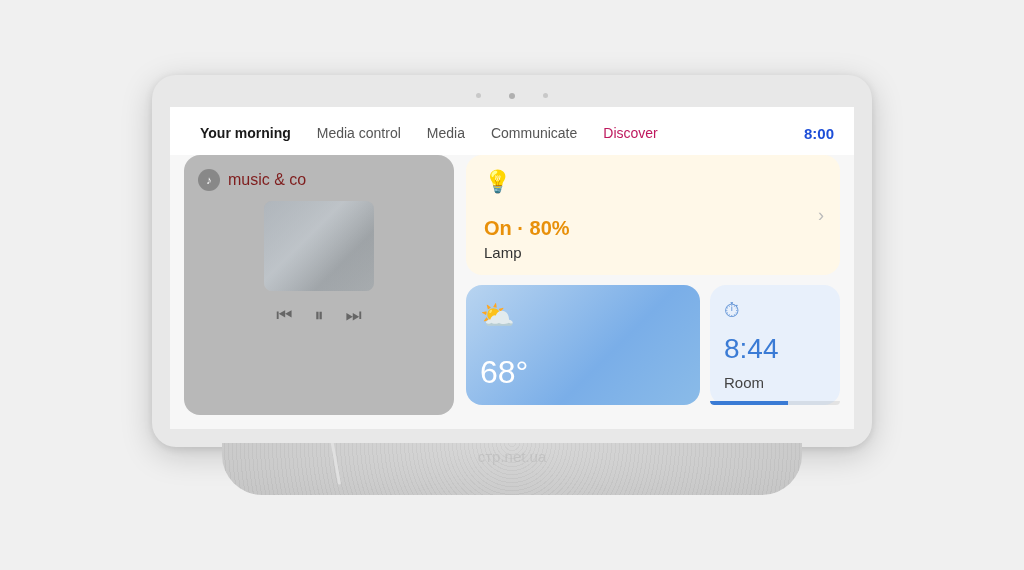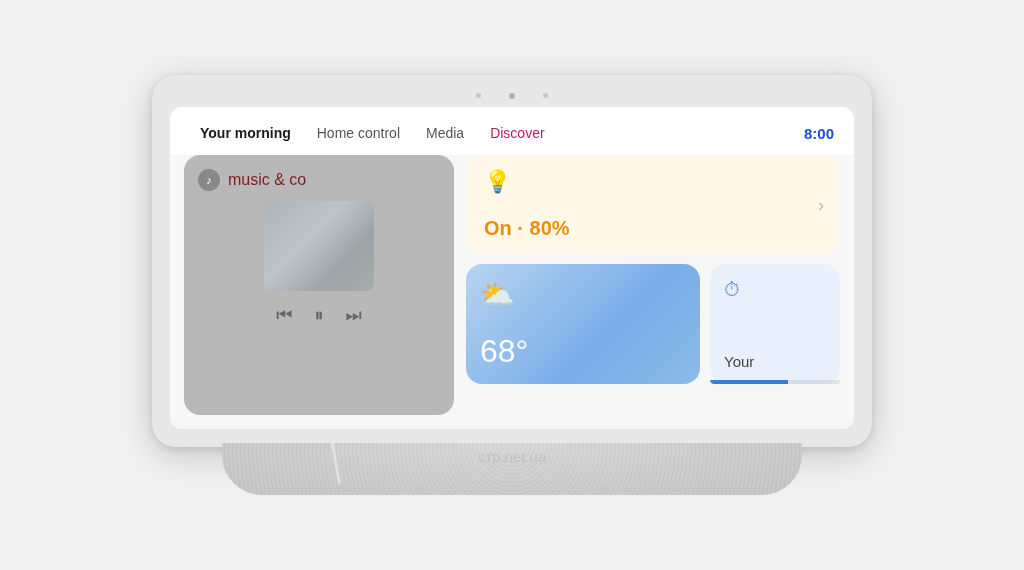--- a/index.html
+++ b/index.html
@@ -47,21 +47,21 @@
     }
     .sensor-dot.camera {
       width: 6px;
       height: 6px;
       background: #b0b0b0;
     }
 
     
     .screen {
       background: #ffffff;
-      border-radius: 12px;
+      border-radius: 0;
       overflow: hidden;
       width: 100%;
     }
 
     
     .nav-bar {
       display: flex;
       align-items: center;
       padding: 14px 20px 10px 20px;
       background: #fff;
@@ -367,22 +367,23 @@
     <div class="sensor-row">
       <div class="sensor-dot"></div>
       <div class="sensor-dot camera"></div>
       <div class="sensor-dot"></div>
     </div>
 
     <div class="screen">
 
       <nav class="nav-bar">
         <div class="nav-item active">Your morning</div>
-        <div class="nav-item">Home control</div>
+        <div class="nav-item">Media control</div>
         <div class="nav-item">Media</div>
+        <div class="nav-item">Communicate</div>
         <div class="nav-item dimmed">Discover</div>
         <div class="nav-spacer"></div>
         <div class="nav-time">8:00</div>
       </nav>
 
       <div class="content-area">
 
         <div class="music-card">
           <div class="music-header">
             <div class="music-icon">♪</div>
@@ -396,35 +397,37 @@
             <div class="ctrl-btn">⏸</div>
             <div class="ctrl-btn">⏭</div>
           </div>
         </div>
 
         <div class="right-column">
 
           <div class="lamp-card">
             <div class="lamp-icon">💡</div>
             <div class="lamp-status">On · 80%</div>
+            <div class="lamp-name">Lamp</div>
             <div class="lamp-arrow">›</div>
           </div>
 
           <div class="bottom-row">
 
             <div class="weather-card">
               <div class="weather-icon">⛅</div>
               <div>
                 <div class="weather-temp">68°</div>
               </div>
             </div>
 
             <div class="timer-card">
               <div class="timer-icon">⏱</div>
-              <div class="timer-label">Your</div>
+              <div class="timer-time">8:44</div>
+              <div class="timer-label">Room</div>
               <div class="timer-bar-bg">
                 <div class="timer-bar-fill"></div>
               </div>
             </div>
 
           </div>
 
         </div>
 
       </div>

